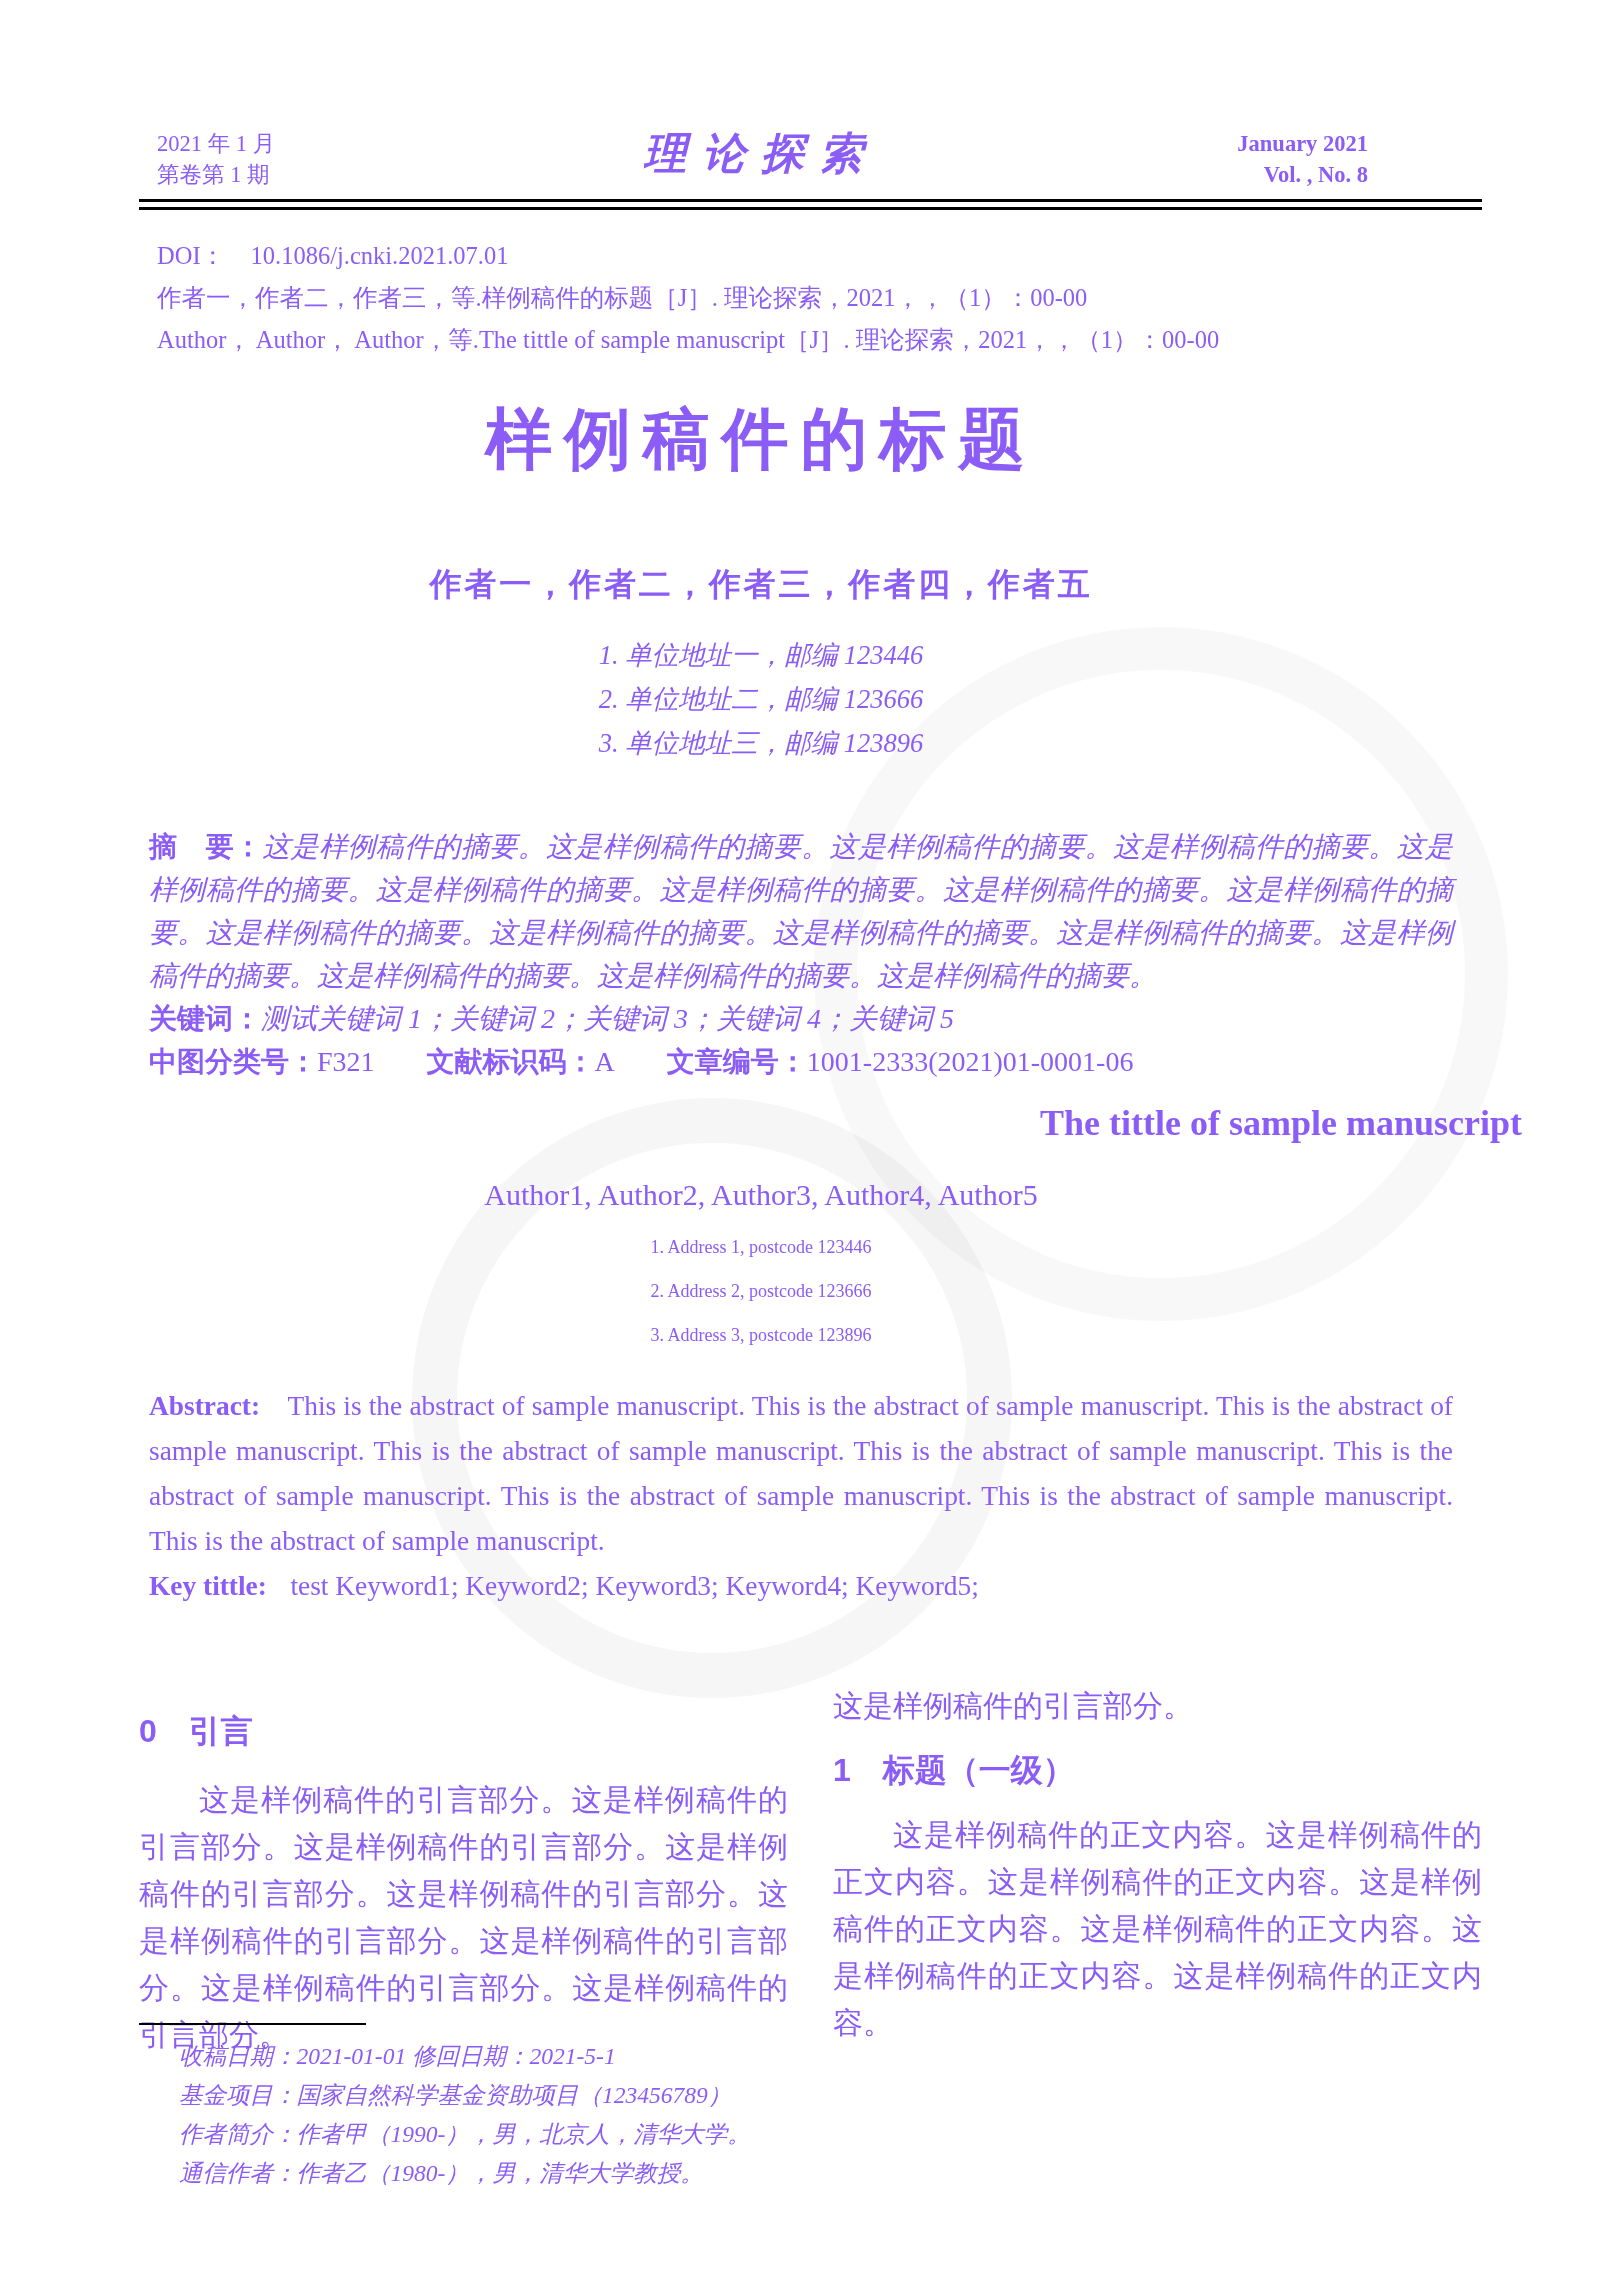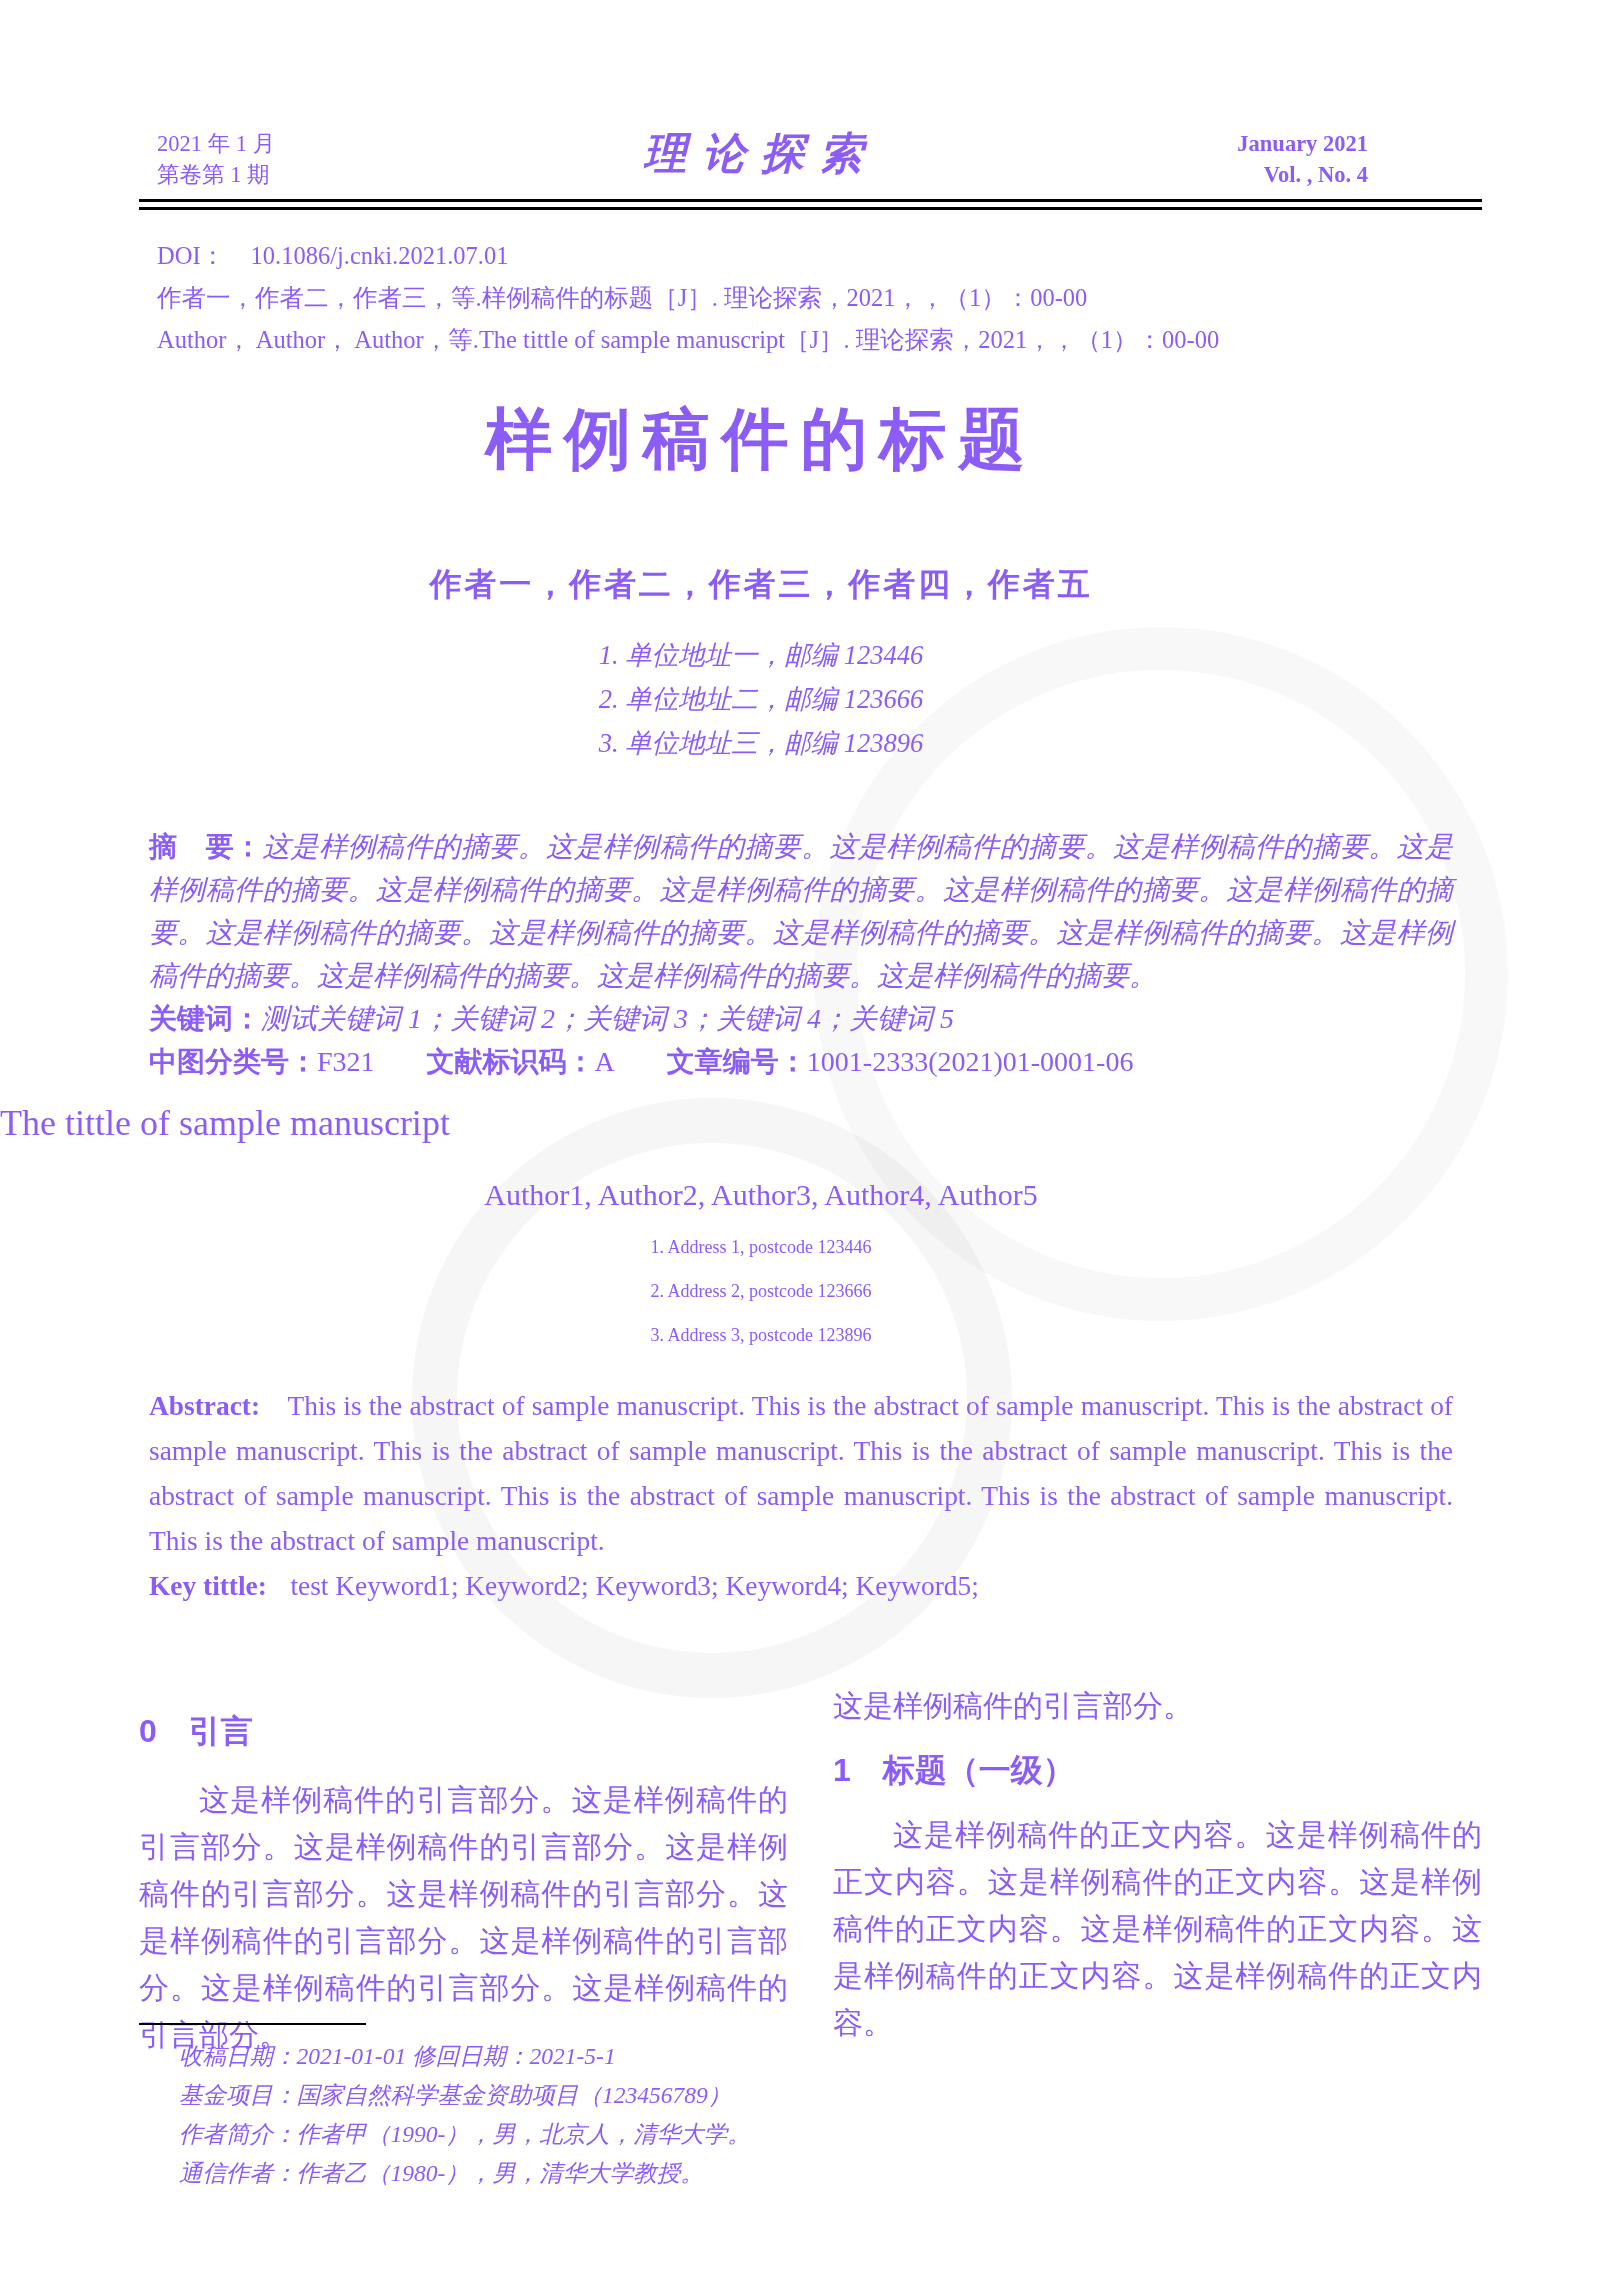--- a/index.html
+++ b/index.html
@@ -32,22 +32,22 @@
     font-size:32px;letter-spacing:2.9px;font-weight:bold;}
   .cn-addr{position:absolute;left:0;right:0;top:633px;text-align:center;
     font-size:26.5px;line-height:44px;font-style:italic;}
   
   .cn-abs{position:absolute;left:149px;width:1304px;top:825px;
     font-size:28px;line-height:43px;text-align:justify;}
   .lbl{font-family:"Liberation Sans","DejaVu Sans",sans-serif;font-weight:bold;font-style:normal;}
   .kai{font-style:italic;}
   .cn-abs .gap{margin-left:52px;}
   
-  .en-title{position:absolute;left:0;right:0;top:1102px;text-align:left;
-    font-size:36px;font-weight:normal;}
+  .en-title{position:absolute;left:0;right:0;top:1102px;text-align:right;
+    font-size:36px;font-weight:bold;}
   .en-authors{position:absolute;left:0;right:0;top:1178px;text-align:center;font-size:30px;}
   .en-addr{position:absolute;left:0;right:0;top:1225px;text-align:center;
     font-size:18px;line-height:44px;}
   
   .en-abs{position:absolute;left:149px;width:1304px;top:1384px;
     font-size:27.4px;line-height:45px;text-align:justify;}
   .en-abs .lbl{font-family:"Liberation Serif","DejaVu Serif",serif;margin-right:27.4px;}
   .en-kw .lbl{margin-right:23.5px;}
   
   .col{position:absolute;top:1682px;width:649px;font-size:30px;line-height:47px;text-align:justify;}
@@ -73,21 +73,21 @@
   <div class="wm wm1"></div>
   <div class="wm wm2"></div>
 
   <div class="hdr-left">
     <div>2021 年 1 月</div>
     <div>第卷第 1 期</div>
   </div>
   <div class="hdr-center">理论探索</div>
   <div class="hdr-right">
     <div>January 2021</div>
-    <div>Vol. , No. 4</div>
+    <div>Vol. , No. 8</div>
   </div>
   <div class="rule-double"></div>
 
   <div class="meta">
     <div>
       <span>DOI：</span><span class="doi-val">10.1086/j.cnki.2021.07.01</span>
     </div>
     <div>作者一，作者二，作者三，等.样例稿件的标题［J］. 理论探索，2021，，（1）：00-00</div>
     <div>Author， Author， Author，等.The tittle of sample manuscript［J］. 理论探索，2021，，（1）：00-00</div>
   </div>

